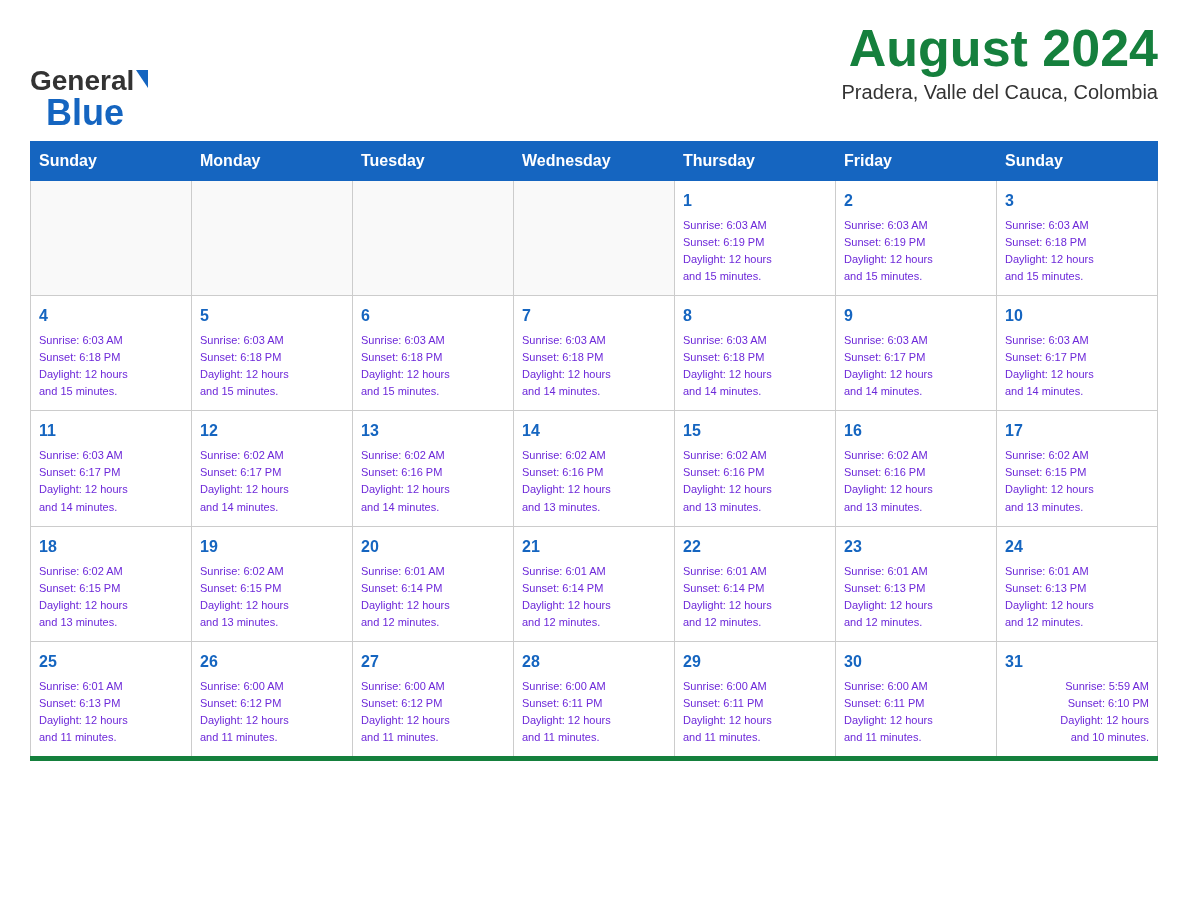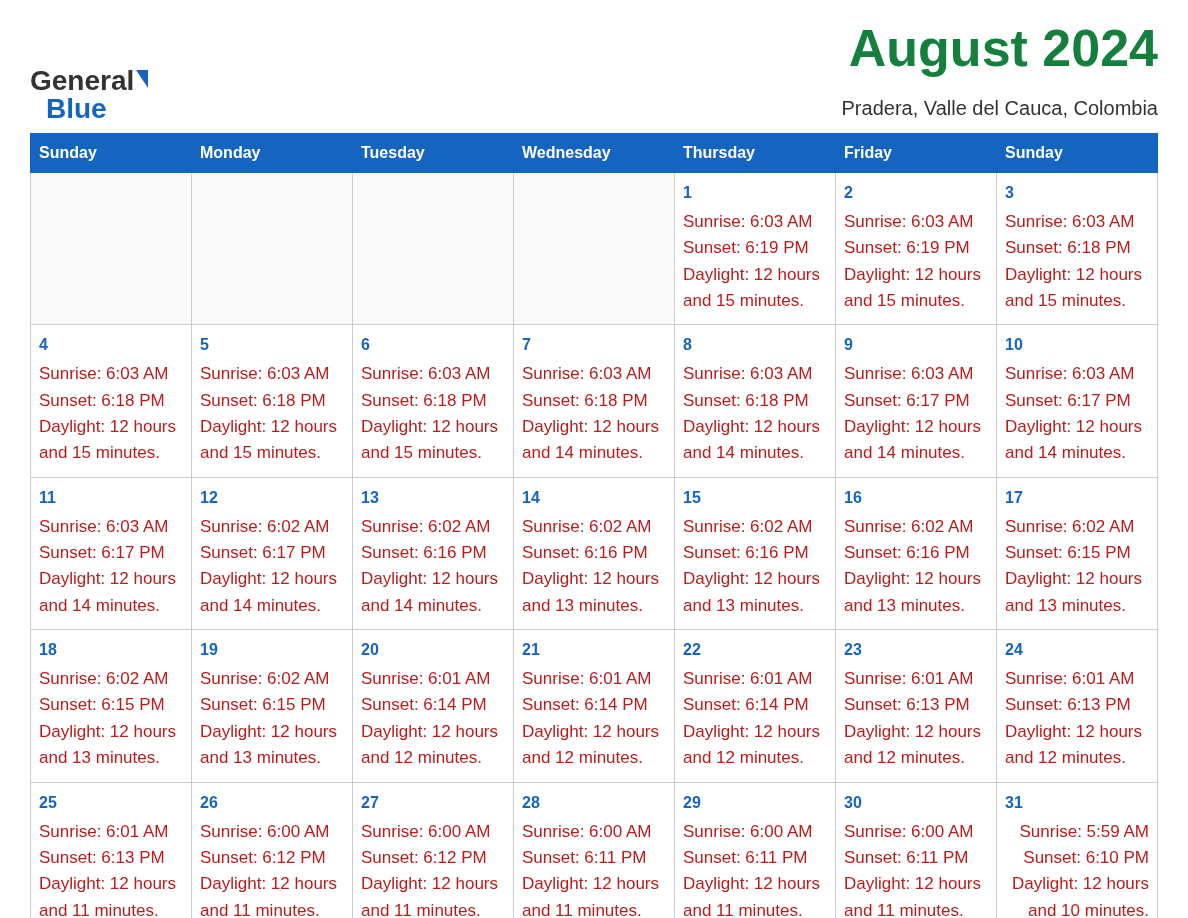--- a/index.html
+++ b/index.html
@@ -21,21 +21,21 @@
       flex-direction: column;
       align-items: flex-start;
     }
     .logo-general {
       font-size: 28px;
       font-weight: bold;
       color: #333;
       line-height: 1;
     }
     .logo-blue {
-      font-size: 28px;
+      font-size: 36px;
       font-weight: bold;
       color: #1565c0;
       line-height: 1;
       margin-left: 8px;
     }
     .logo-line {
       display: flex;
       align-items: center;
       margin-top: 47px;
     }
@@ -53,21 +53,21 @@
     }
     .month-title {
       font-size: 52px;
       font-weight: bold;
       color: #15803d;
       line-height: 1.1;
     }
     .location {
       font-size: 20px;
       color: #333;
-      margin-top: 20px;
+      margin-top: 4px;
     }
     .calendar-table {
       width: 100%;
       border-collapse: collapse;
       margin-top: 10px;
     }
     .calendar-table thead th {
       background-color: #1565c0;
       color: #fff;
       font-size: 16px;
@@ -86,22 +86,22 @@
       line-height: 1.5;
     }
     .day-number {
       font-size: 16px;
       font-weight: bold;
       color: #1565c0;
       display: block;
       margin-bottom: 4px;
     }
     .day-info {
-      font-size: 17px;
-      color: #b91c1c;
+      font-size: 11px;
+      color: #6d28d9;
       line-height: 1.55;
     }
     .empty-cell {
       background: #f9f9f9;
     }
     tbody tr td {
       border-bottom: 2px solid #1565c0;
     }
     tbody tr:last-child td {
       border-bottom: 5px solid #15803d;

